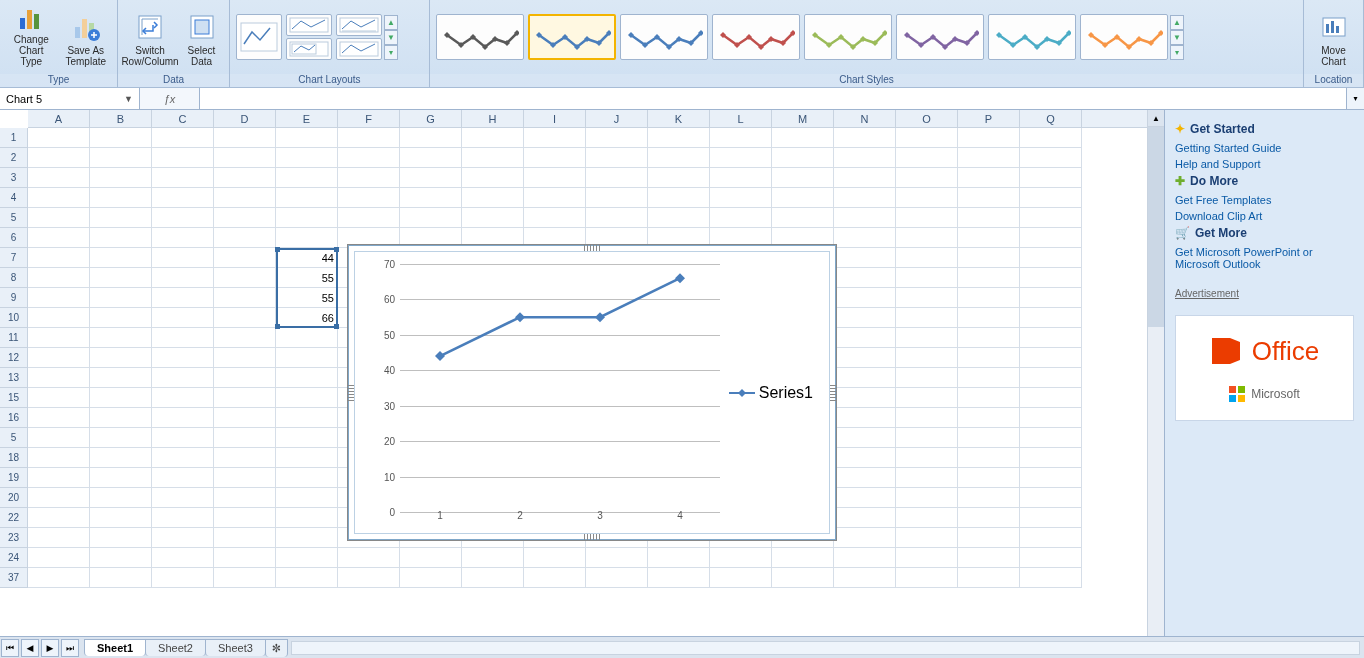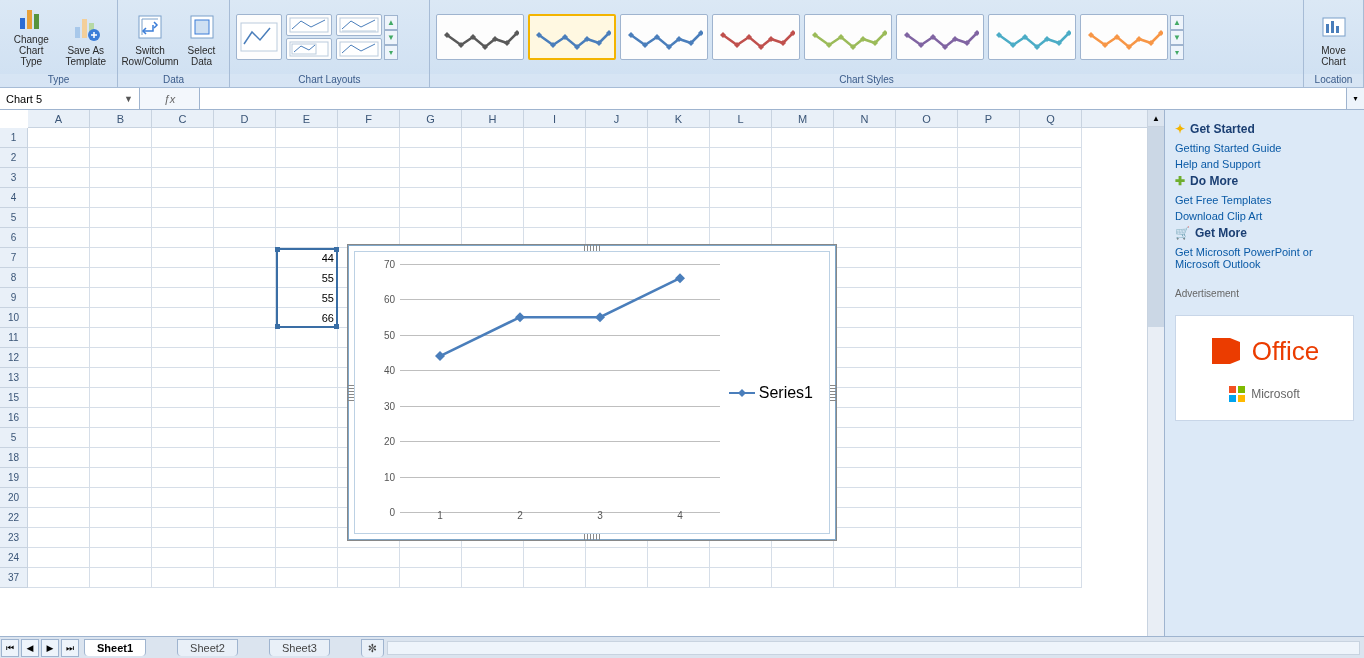--- a/index.html
+++ b/index.html
@@ -30,21 +30,21 @@
 .fml { flex:1; background:#fff; }
 .fexp { width:18px; border-left:1px solid #9fb4cf; display:flex; align-items:center; justify-content:center; cursor:pointer; background:#eef4fb; font-size:8px; }
 
 
 .main { display:flex; height:526px; }
 .sheet { flex:1; position:relative; background:#fff; overflow:hidden; }
 .side { width:200px; border-left:1px solid #9fb4cf; background:#dce9f7; padding:8px 10px; font-size:11px; }
 .side h3 { font-size:12px; font-weight:bold; color:#1b3f73; margin:4px 0 6px; display:flex; align-items:center; gap:5px; }
 .side a { color:#0a5aa6; text-decoration:none; display:block; margin:4px 0; cursor:pointer; }
 .ad { background:#fff; border:1px solid #c8d6e8; margin-top:16px; padding:18px 10px; text-align:center; }
-.ad-label { font-size:10px; color:#666; margin:18px 0 4px; }
+.ad-label { font-size:10px; color:#666; margin:18px 0 4px;text-decoration:underline; }
 
 
 .colhdrs { display:flex; height:18px; background:#e9f0f8; border-bottom:1px solid #c8d3e0; margin-left:28px; }
 .colhdr { width:62px; border-right:1px solid #c8d3e0; text-align:center; font-size:11px; color:#3a5577; line-height:18px; cursor:pointer; }
 .rows { position:absolute; top:18px; left:0; right:0; bottom:0; }
 .row { display:flex; height:20px; }
 .rowhdr { width:28px; background:#e9f0f8; border-right:1px solid #c8d3e0; border-bottom:1px solid #c8d3e0; text-align:center; font-size:10px; color:#3a5577; line-height:20px; cursor:pointer; }
 .cell { width:62px; border-right:1px solid #d6dee8; border-bottom:1px solid #d6dee8; font-size:11px; text-align:right; padding-right:3px; line-height:20px; }
 .sel-range { position:absolute; border:2px solid #3a6ea5; pointer-events:none; }
 .sel-range::before, .sel-range::after, .sel-range .h1, .sel-range .h2 { content:""; position:absolute; width:5px; height:5px; background:#3a6ea5; }
@@ -73,21 +73,21 @@
 
 .vscroll { position:absolute; right:0; top:0; bottom:0; width:17px; background:#e9eef5; border-left:1px solid #c8d3e0; }
 .vscroll .btn { height:17px; background:#dbe4ef; border-bottom:1px solid #c8d3e0; text-align:center; font-size:8px; line-height:17px; cursor:pointer; }
 .vscroll .thumb { height:200px; background:#cbd7e5; margin:0; }
 
 
 .sheet-tabs { height:22px; background:#dbe4ef; border-top:1px solid #9fb4cf; display:flex; align-items:center; }
 .nav-btn { width:18px; height:18px; border:1px solid #9fb4cf; background:#eef4fb; margin:0 1px; text-align:center; font-size:9px; line-height:16px; cursor:pointer; }
 .tab { padding:2px 12px; background:#fff; border:1px solid #9fb4cf; border-bottom:none; border-radius:0 0 4px 4px; margin-right:-1px; cursor:pointer; font-size:11px; }
 .tab.active { font-weight:bold; background:#fff; }
-.tab.inactive { background:#e9f0f8; color:#444;margin-left:32px; }
+.tab.inactive { background:#e9f0f8; color:#444; }
 .tab-scroll { flex:1; height:14px; background:#eef4fb; border:1px solid #c8d3e0; margin:0 4px; }
 </style>
 </head>
 <body>
 
 <div class="ribbon">
   <div class="group" style="width:118px">
     <div class="group-body">
       <div class="big-btn">
         <span class="icon">

